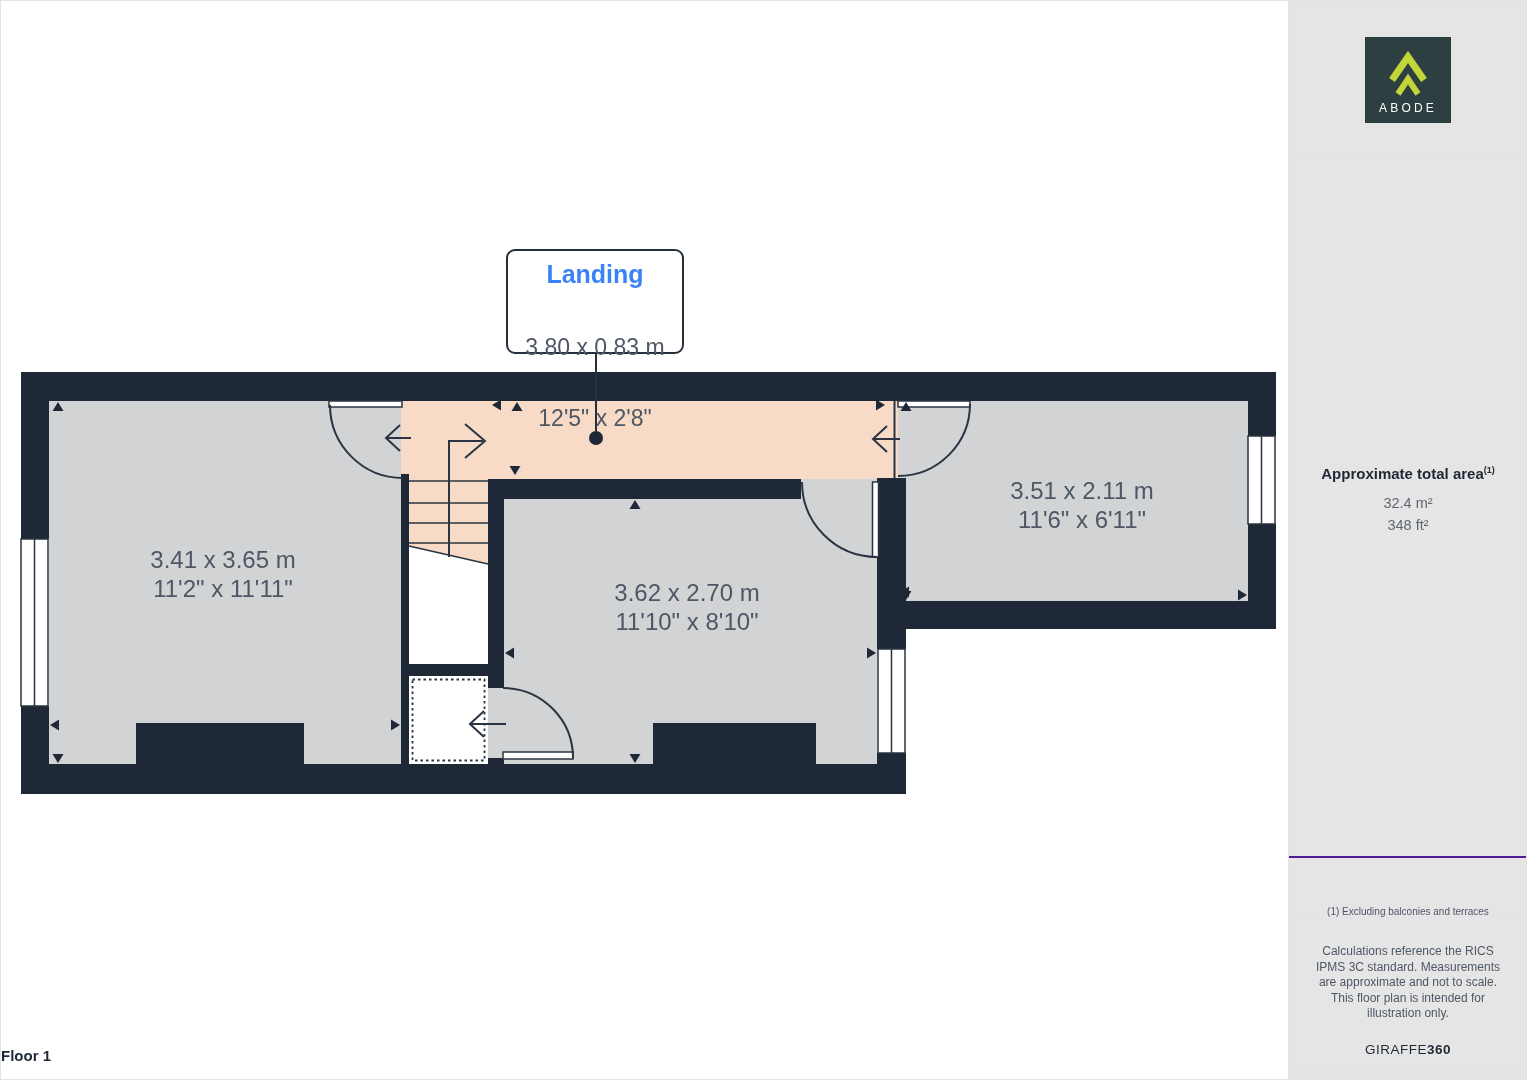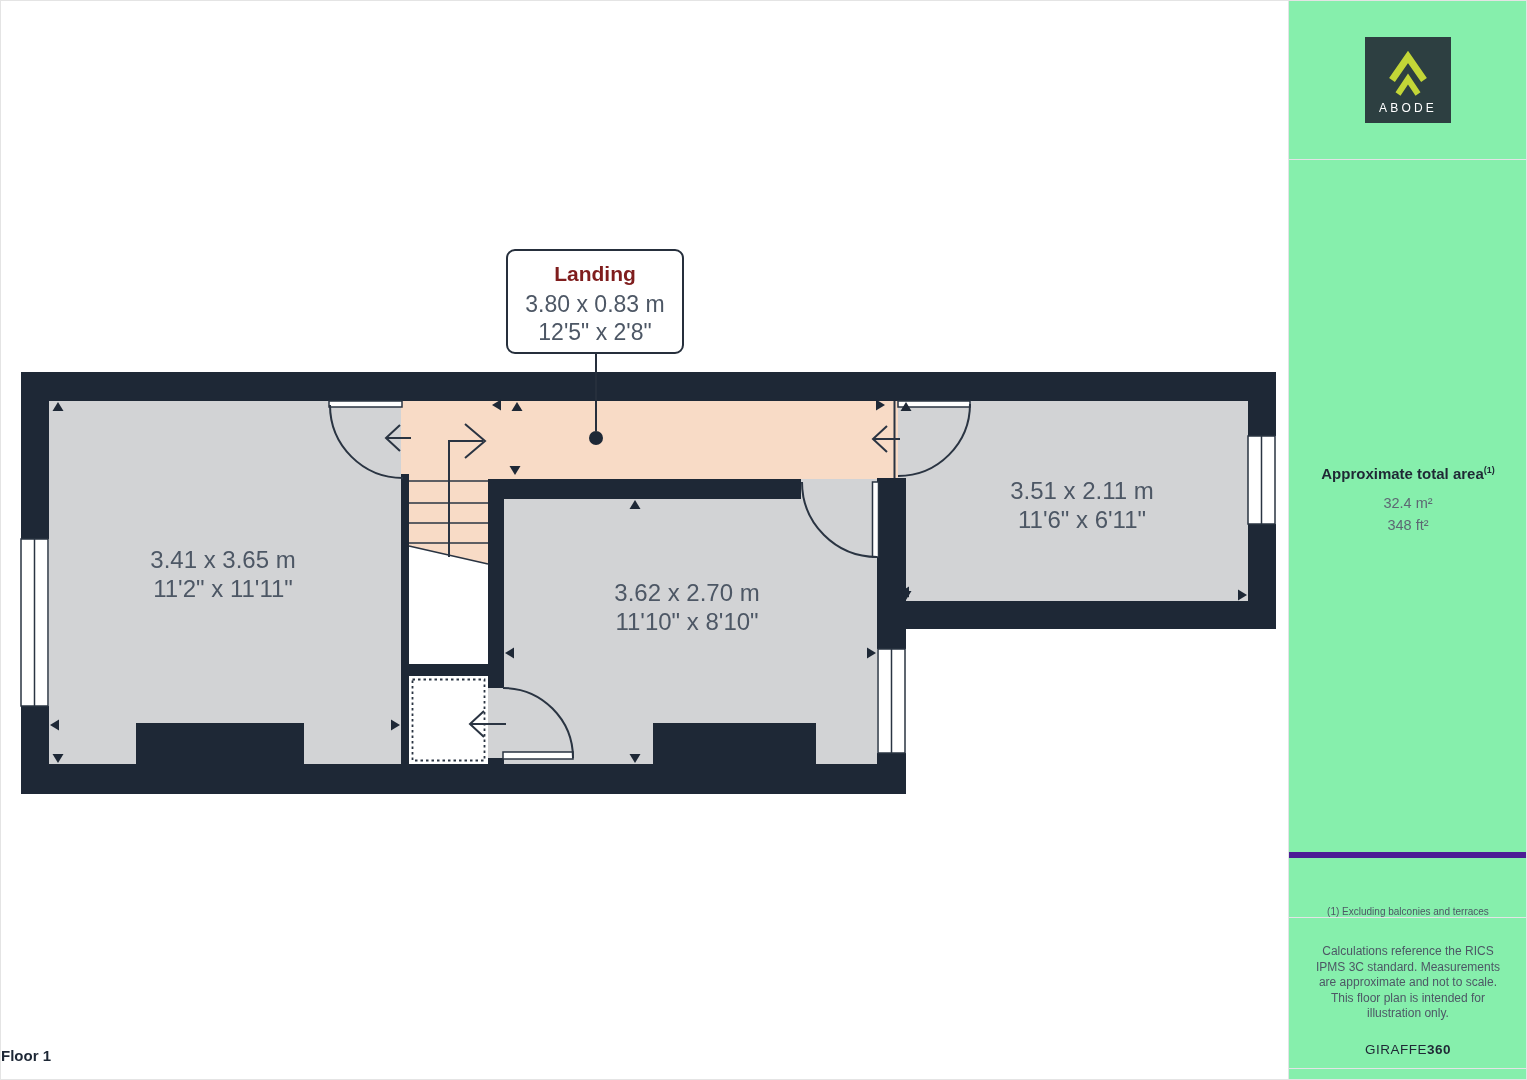--- a/index.html
+++ b/index.html
@@ -28,55 +28,56 @@
     left:505px;top:248px;
     width:178px;height:105px;
     background:#ffffff;
     border:2px solid #262f3c;
     border-radius:9px;
     box-sizing:border-box;
     text-align:center;
     padding-top:7px;
   }
   .callout .callout-title{
-    font-size:21px;
+    font-size:25px;
     font-weight:bold;
-    color:#7f1d1d;
+    color:#3b82f6;
     line-height:32px;
   }
   .callout .callout-dim{
     font-size:23px;
     color:#4d5765;
     line-height:28px;
+    margin-top:43px;
   }
   .floor-label{
     position:absolute;
     left:0;top:1046px;width:1290px;
     text-align:left;
     font-size:15px;
     font-weight:bold;
     color:#1e2836;
   }
   .sidebar{
     position:absolute;
     left:1287px;top:0;
     width:239px;height:1080px;
     border-left:1px solid #e2e4e6;
     box-sizing:border-box;
-    background:#86efac;
+    background:#e5e5e5;
   }
   .sidebar-section{box-sizing:border-box;width:100%;}
   .logo-section{
     height:159px;
     border-bottom:1px solid #e2e4e6;
     display:flex;align-items:center;justify-content:center;
   }
   .area-section{
     height:698px;
-    border-bottom:6px solid #4c1d95;
+    border-bottom:2px solid #4c1d95;
     text-align:center;
     padding-top:305px;
   }
   .area-title{
     font-size:15px;
     font-weight:bold;
     color:#1f2835;
     margin-bottom:10px;
   }
   .area-title sup{font-size:9px;}

